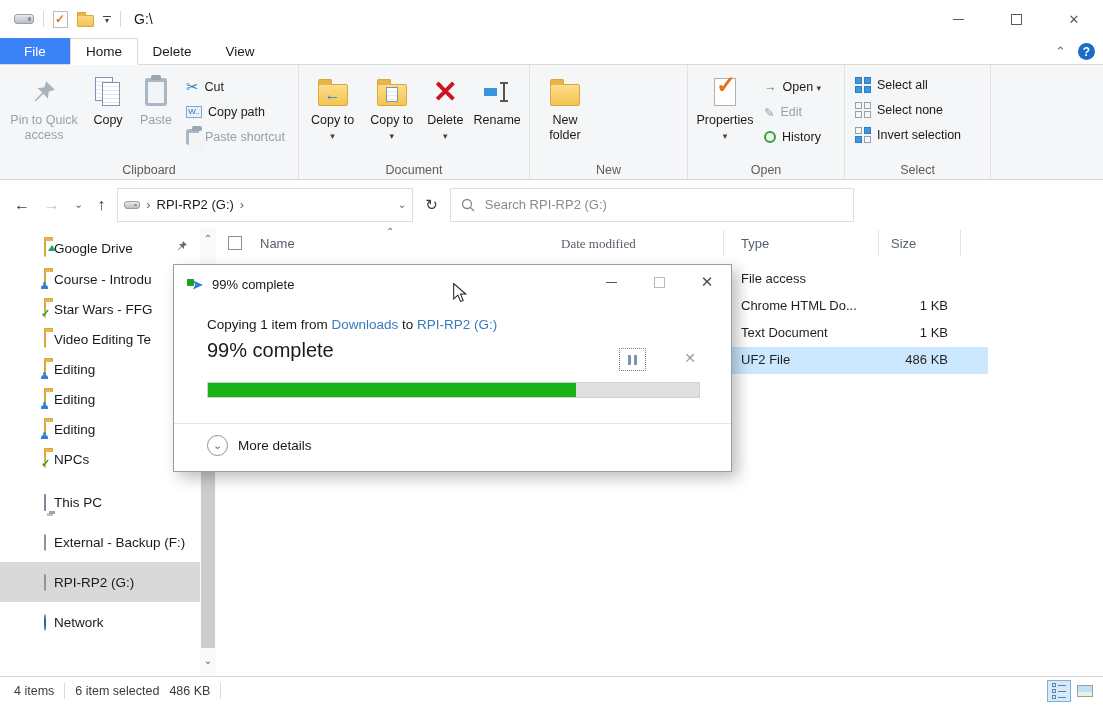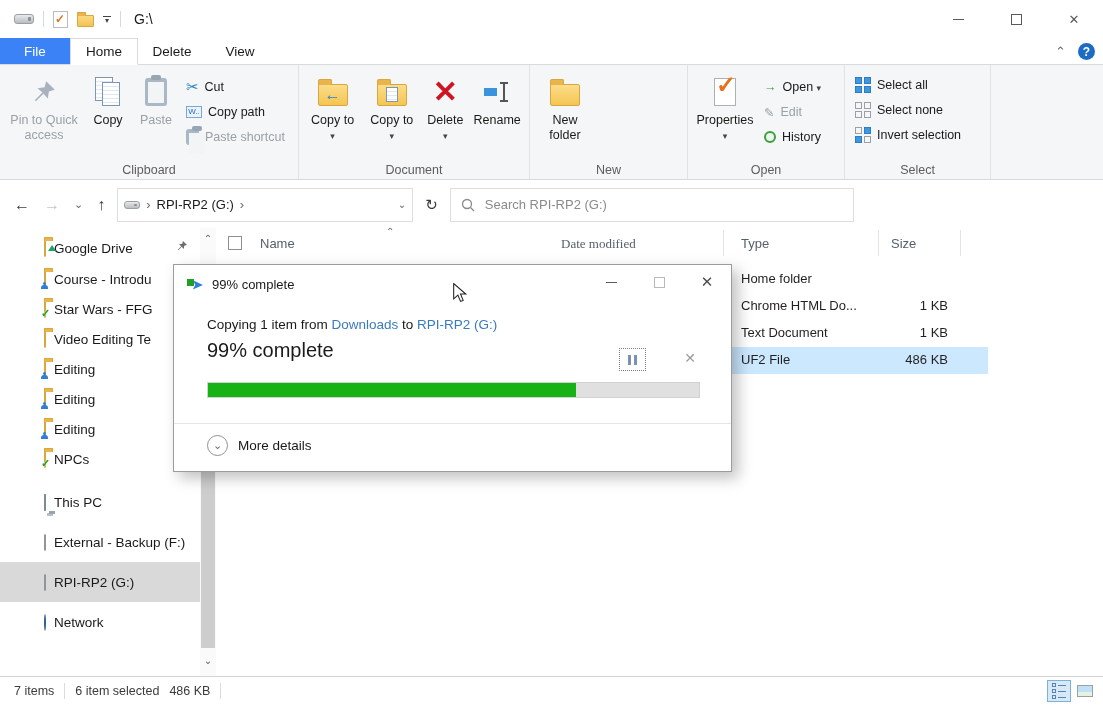--- a/index.html
+++ b/index.html
@@ -440,21 +440,21 @@
         <span class="hcell" style="left:345px;font-family:Liberation Serif, serif;">Date modified</span>
         <span class="hcell" style="left:525px;">Type</span>
         <span class="hcell" style="left:675px;">Size</span>
         <span class="hdivider" style="left:507px;"></span>
         <span class="hdivider" style="left:662px;"></span>
         <span class="hdivider" style="left:744px;"></span>
       </div>
       <div class="fl-rows">
         <div class="frow">
           <span class="band"></span>
-          <span class="ctype">Home folder</span>
+          <span class="ctype">File access</span>
           <span class="csize"></span>
         </div>
         <div class="frow">
           <span class="band"></span>
           <span class="ctype">Chrome HTML Do...</span>
           <span class="csize">1 KB</span>
         </div>
         <div class="frow">
           <span class="band"></span>
           <span class="ctype">Text Document</span>
@@ -509,21 +509,21 @@
     </div>
   </div>
 
   <div class="cursor">
     <svg width="16" height="20" viewBox="0 0 13 19">
         <path d="M0.5 0.5 L0.5 15 L4.5 11.5 L7 17.5 L9.5 16.5 L7 10.5 L12 10.5 Z" fill="#fff" stroke="#222" stroke-width="1"></path>
       </svg>
   </div>
 
   <div class="statusbar">
-    <span class="st-cell" style="padding-left:14px;">7 items</span>
+    <span class="st-cell" style="padding-left:14px;">4 items</span>
     <span class="st-sep"></span>
     <span class="st-cell">6 item selected</span>
     <span class="st-cell" style="padding-left:0;">486 KB</span>
     <span class="st-sep"></span>
     <div class="view-btns">
       <span class="vbtn sel">
         <span class="vb-details">
           <span class="r">
               <span class="bx"></span>
               <span class="ln"></span>

